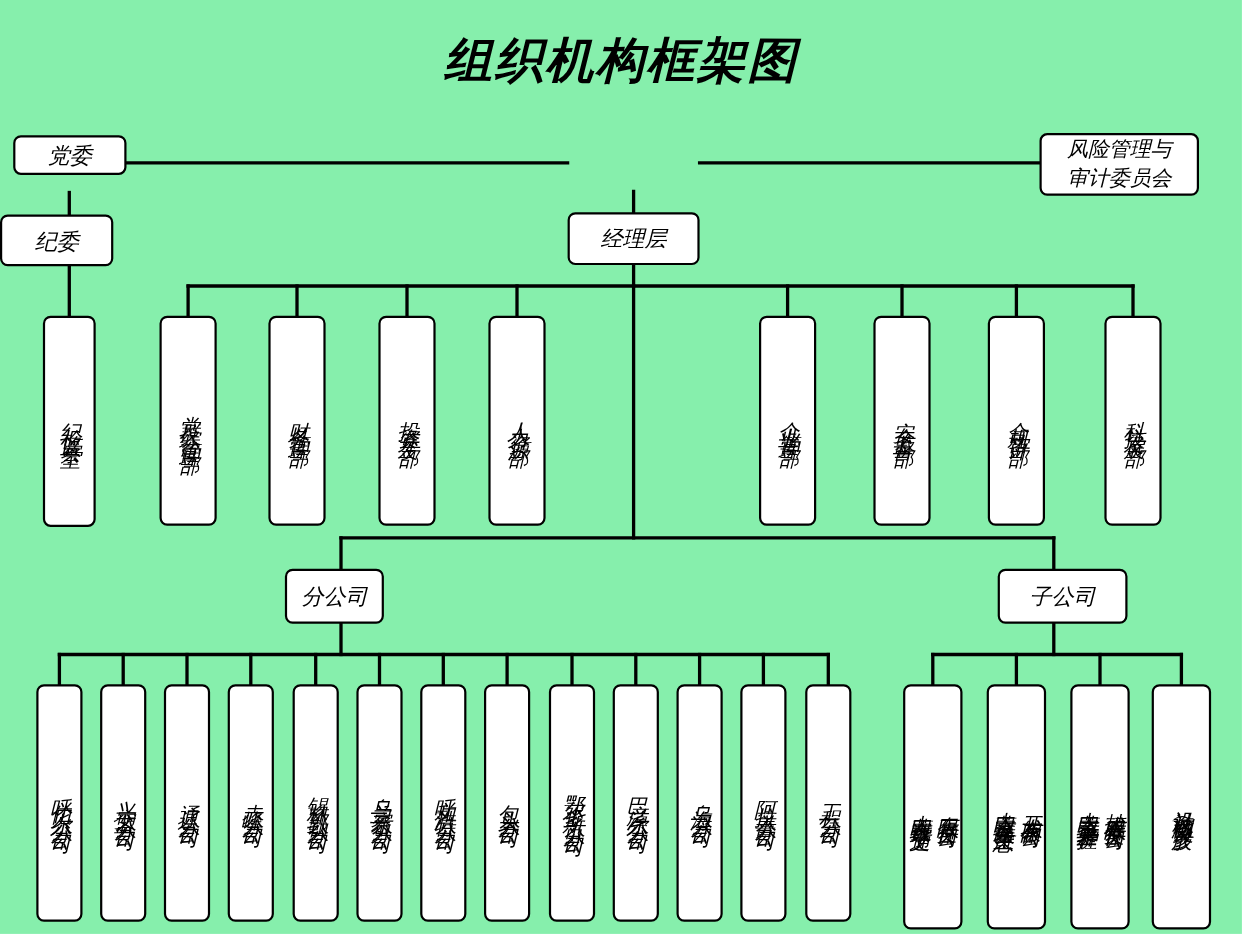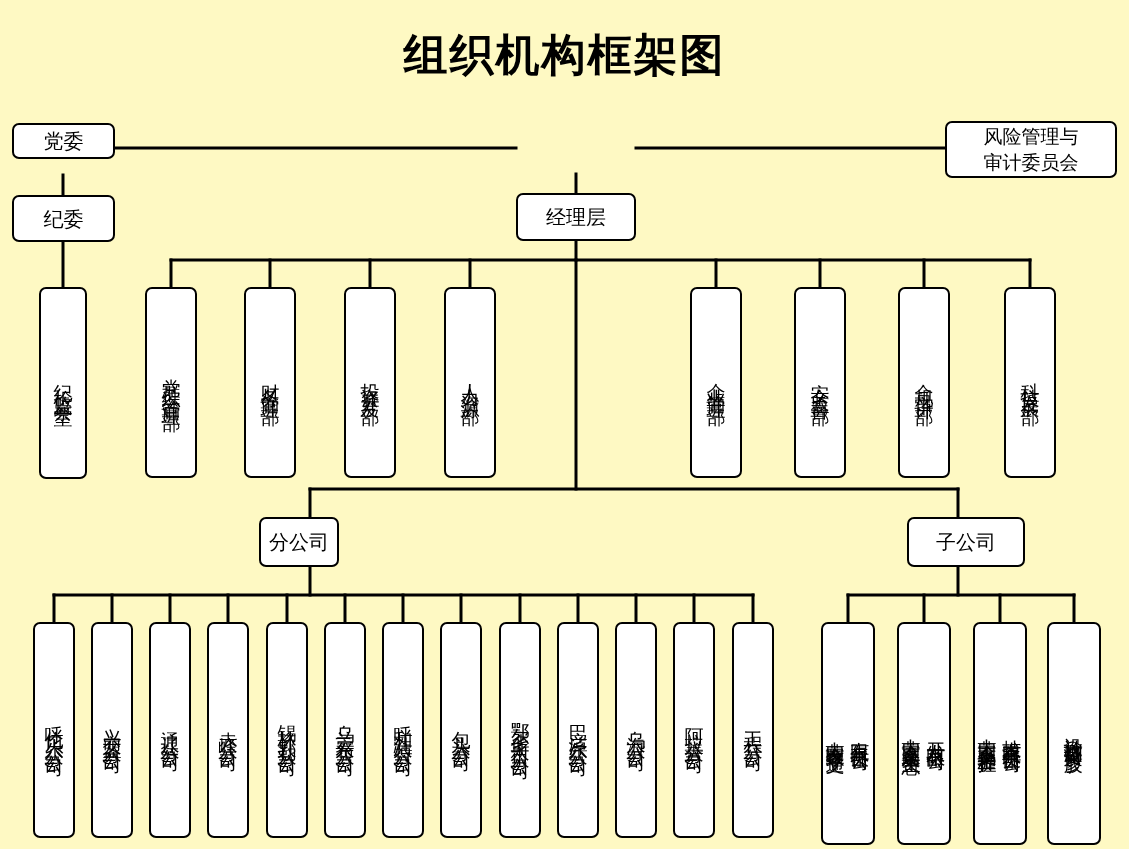--- a/index.html
+++ b/index.html
@@ -1,22 +1,23 @@
 <!DOCTYPE html>
 <html><head>
 <meta charset="utf-8">
 <style>
   html, body { margin: 0; padding: 0; background: #ffffff; }
   body { font-family: "DejaVu Sans", "Liberation Sans", sans-serif; color: #000; }
   .canvas {
     position: relative;
     width: 1129px;
     height: 849px;
-    background: #fef9c3;
+    background: #86efac;
     overflow: hidden;
+    font-style: italic;
   }
   .title {
     position: absolute;
     left: 0; top: 26px;
     width: 100%;
     text-align: center;
     font-size: 44px;
     font-weight: bold;
     letter-spacing: 2px;
   }
@@ -104,26 +105,26 @@
     <line x1="848" y1="595" x2="1074" y2="595"></line>
     <line x1="848" y1="595" x2="848" y2="622"></line>
     <line x1="924" y1="595" x2="924" y2="622"></line>
     <line x1="1000" y1="595" x2="1000" y2="622"></line>
     <line x1="1074" y1="595" x2="1074" y2="622"></line>
   </svg>
 
   <div class="box" style="left:12px;top:123px;width:103px;height:36px">
     <span class="hlabel">党委</span>
   </div>
-  <div class="box" style="left:945px;top:121px;width:172px;height:57px">
+  <div class="box" style="left:945px;top:121px;width:145px;height:57px">
     <span class="hlabel" style="font-size:19px;line-height:1.35">风险管理与
 审计委员会</span>
   </div>
 
-  <div class="box" style="left:12px;top:195px;width:103px;height:47px">
+  <div class="box" style="left:0;top:195px;width:103px;height:47px">
     <span class="hlabel">纪委</span>
   </div>
   <div class="box" style="left:516px;top:193px;width:120px;height:48px">
     <span class="hlabel">经理层</span>
   </div>
 
   <div class="box" style="left:39px;top:287px;width:48px;height:192px">
     <span class="vlabel">纪检监察室</span>
   </div>
 
@@ -145,21 +146,21 @@
   <div class="box" style="left:794px;top:287px;width:52px;height:191px">
     <span class="vlabel">安全监督部</span>
   </div>
   <div class="box" style="left:898px;top:287px;width:52px;height:191px">
     <span class="vlabel">合规审计部</span>
   </div>
   <div class="box" style="left:1004px;top:287px;width:52px;height:191px">
     <span class="vlabel">科技发展部</span>
   </div>
 
-  <div class="box" style="left:259px;top:517px;width:80px;height:50px">
+  <div class="box" style="left:259px;top:517px;width:90px;height:50px">
     <span class="hlabel">分公司</span>
   </div>
   <div class="box" style="left:907px;top:517px;width:118px;height:50px">
     <span class="hlabel">子公司</span>
   </div>
 
   <div class="box" style="left:33px;top:622px;width:42px;height:216px">
     <span class="vlabel">呼伦贝尔分公司</span>
   </div>
   <div class="box" style="left:91px;top:622px;width:42px;height:216px">

